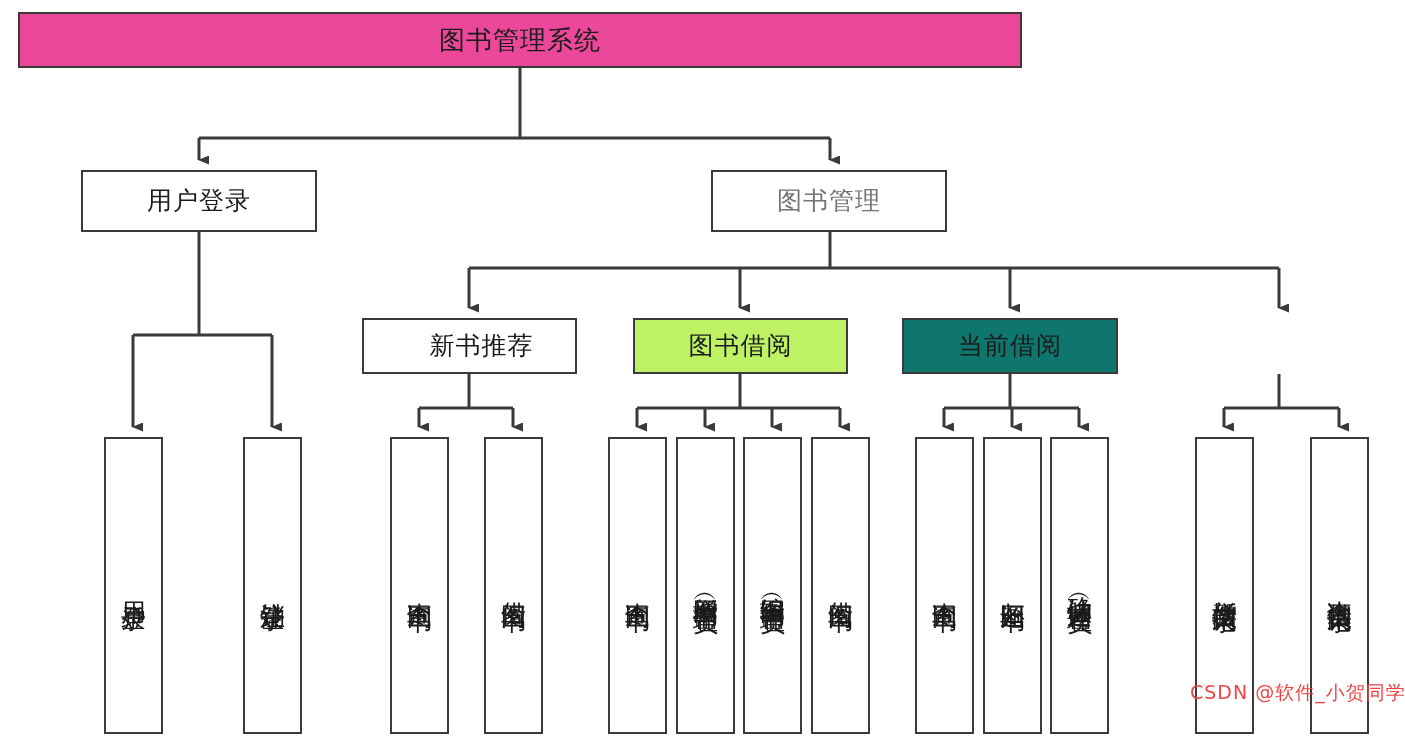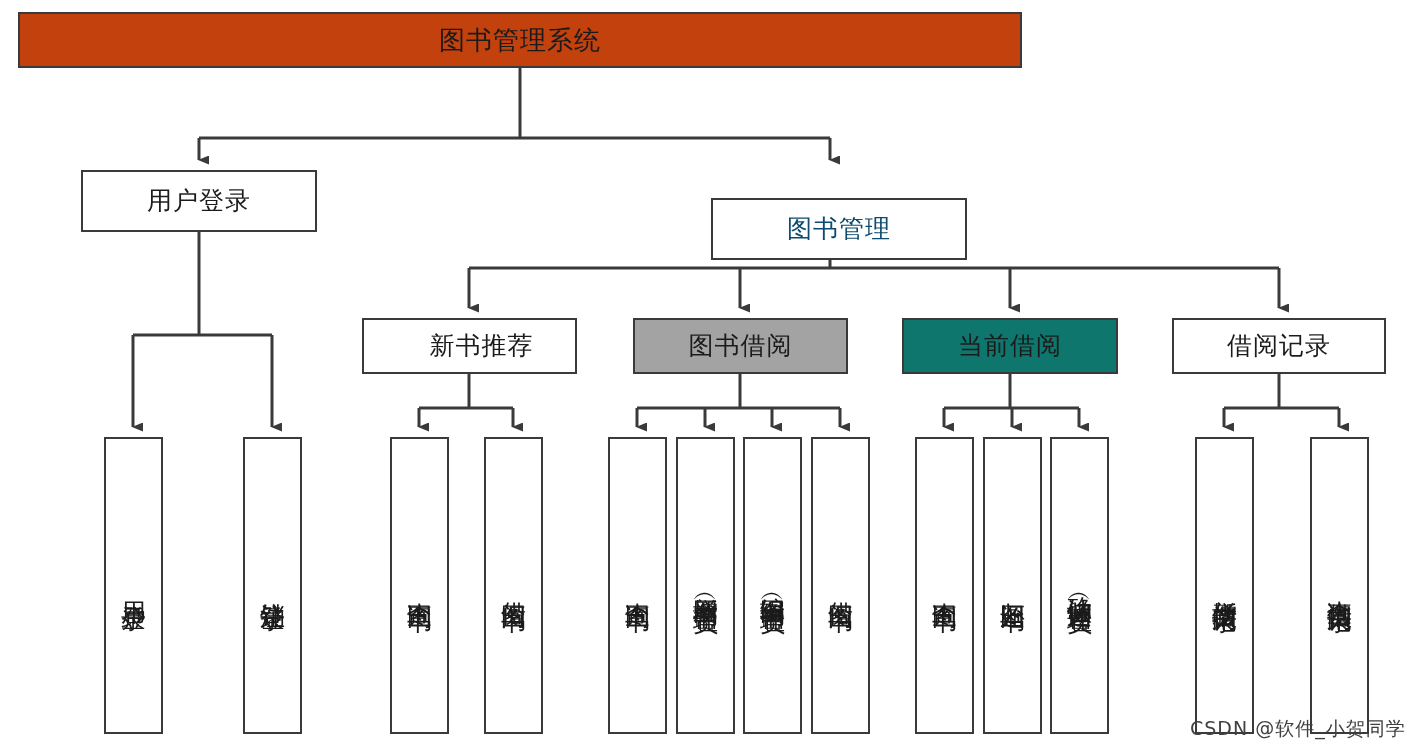--- a/index.html
+++ b/index.html
@@ -115,29 +115,28 @@
       <path d="M1012,408 L1012,427" marker-end="url(#arrow)"></path>
       <path d="M1079,408 L1079,427" marker-end="url(#arrow)"></path>
 
       <path d="M1279,374 L1279,408"></path>
       <path d="M1224,408 L1339,408"></path>
       <path d="M1224,408 L1224,427" marker-end="url(#arrow)"></path>
       <path d="M1339,408 L1339,427" marker-end="url(#arrow)"></path>
     </g>
   </svg>
 
-  <div class="node horiz root" style="left: 18px; top: 12px; width: 1004px; height: 56px; border-color: rgb(58, 58, 58); background: #c2410c; color: rgb(27, 27, 27);">图书管理系统</div>
+  <div class="node horiz root" style="left: 18px; top: 12px; width: 1004px; height: 56px; border-color: rgb(58, 58, 58); background: #ec4899; color: rgb(27, 27, 27);">图书管理系统</div>
 
   <div class="node horiz" style="left: 81px; top: 170px; width: 236px; height: 62px; border-color: rgb(58, 58, 58); background: rgb(255, 255, 255); color: rgb(27, 27, 27);">用户登录</div>
-  <div class="node horiz" style="left: 711px; top: 170px; width: 256px; height: 62px; border-color: rgb(58, 58, 58); background: rgb(255, 255, 255); color: #0c4a6e; margin-top: 28px;">图书管理</div>
+  <div class="node horiz" style="left: 711px; top: 170px; width: 236px; height: 62px; border-color: rgb(58, 58, 58); background: rgb(255, 255, 255); color: #737373;">图书管理</div>
 
   <div class="node horiz" style="left: 362px; top: 318px; width: 215px; height: 56px; border-color: rgb(58, 58, 58); background: rgb(255, 255, 255); color: rgb(27, 27, 27); padding-left: 24px;">新书推荐</div>
-  <div class="node horiz" style="left: 633px; top: 318px; width: 215px; height: 56px; border-color: rgb(58, 58, 58); background: #a3a3a3; color: rgb(27, 27, 27);">图书借阅</div>
+  <div class="node horiz" style="left: 633px; top: 318px; width: 215px; height: 56px; border-color: rgb(58, 58, 58); background: #bef264; color: rgb(27, 27, 27);">图书借阅</div>
   <div class="node horiz" style="left: 902px; top: 318px; width: 216px; height: 56px; border-color: rgb(58, 58, 58); background: #0f766e; color: rgb(27, 27, 27);">当前借阅</div>
-  <div class="node horiz" style="left: 1172px; top: 318px; width: 214px; height: 56px; border-color: rgb(58, 58, 58); background: rgb(255, 255, 255); color: rgb(27, 27, 27);">借阅记录</div>
 
   <div class="node vert" style="left: 104px; top: 437px; width: 59px; height: 297px; border-color: rgb(58, 58, 58); background: rgb(255, 255, 255); color: rgb(27, 27, 27);">
       <span class="vlabel">用户登录</span>
     </div>
   <div class="node vert" style="left: 243px; top: 437px; width: 59px; height: 297px; border-color: rgb(58, 58, 58); background: rgb(255, 255, 255); color: rgb(27, 27, 27);">
       <span class="vlabel">注销登录</span>
     </div>
   <div class="node vert" style="left: 390px; top: 437px; width: 59px; height: 297px; border-color: rgb(58, 58, 58); background: rgb(255, 255, 255); color: rgb(27, 27, 27);">
       <span class="vlabel">查询图书</span>
     </div>
@@ -165,15 +164,15 @@
   <div class="node vert" style="left: 1050px; top: 437px; width: 59px; height: 297px; border-color: rgb(58, 58, 58); background: rgb(255, 255, 255); color: rgb(27, 27, 27);">
       <span class="vlabel">确认归还（管理员）</span>
     </div>
   <div class="node vert" style="left: 1195px; top: 437px; width: 59px; height: 297px; border-color: rgb(58, 58, 58); background: rgb(255, 255, 255); color: rgb(27, 27, 27);">
       <span class="vlabel">新增借阅记录</span>
     </div>
   <div class="node vert" style="left: 1310px; top: 437px; width: 59px; height: 297px; border-color: rgb(58, 58, 58); background: rgb(255, 255, 255); color: rgb(27, 27, 27);">
       <span class="vlabel">查询借阅记录</span>
     </div>
 
-  <div class="watermark" style="left: 1190px; top: 716px; color: #404040;">CSDN @软件_小贺同学</div>
+  <div class="watermark" style="left: 1190px; top: 680px; color: #ef4444;">CSDN @软件_小贺同学</div>
 
 </div>
 
 </body></html>

